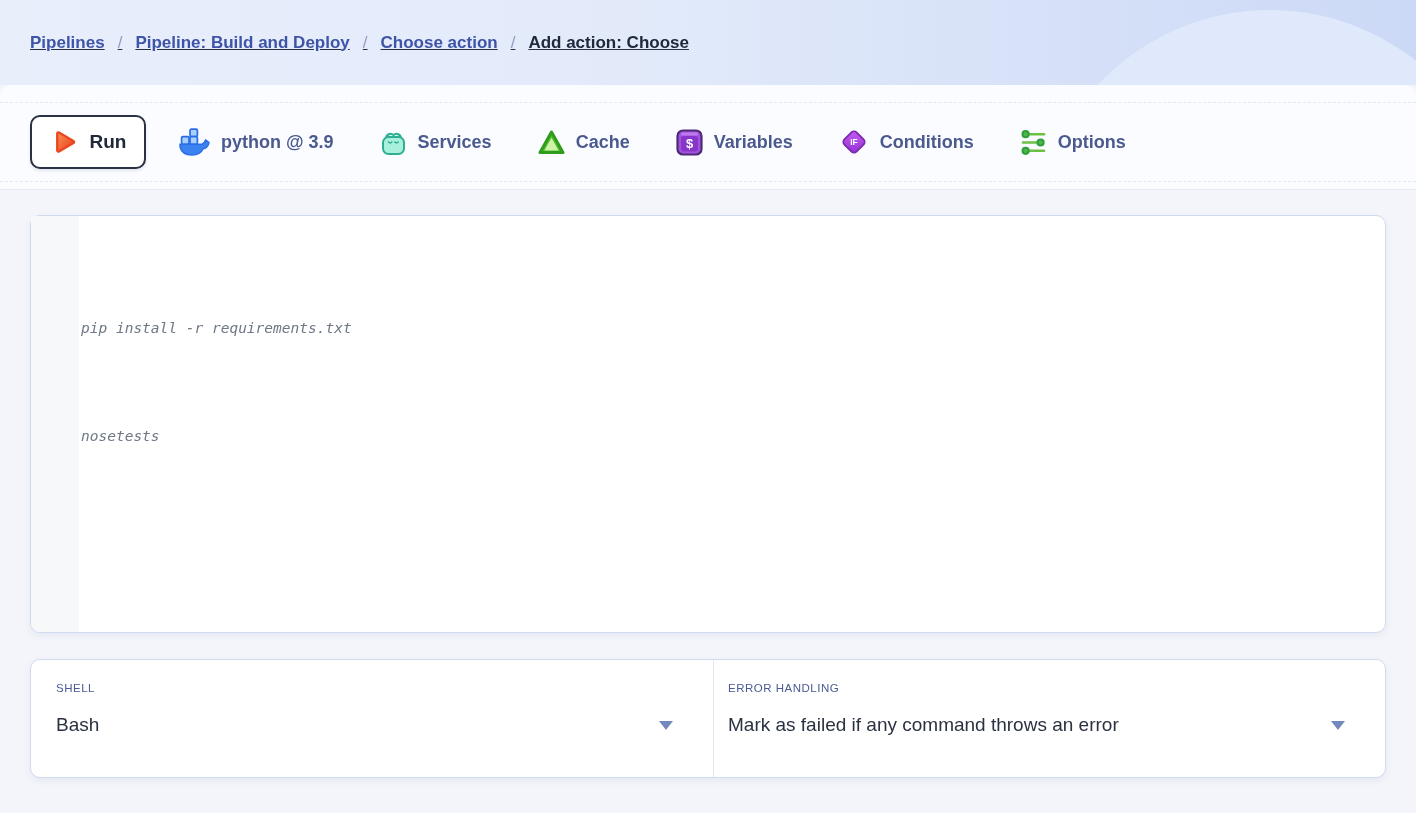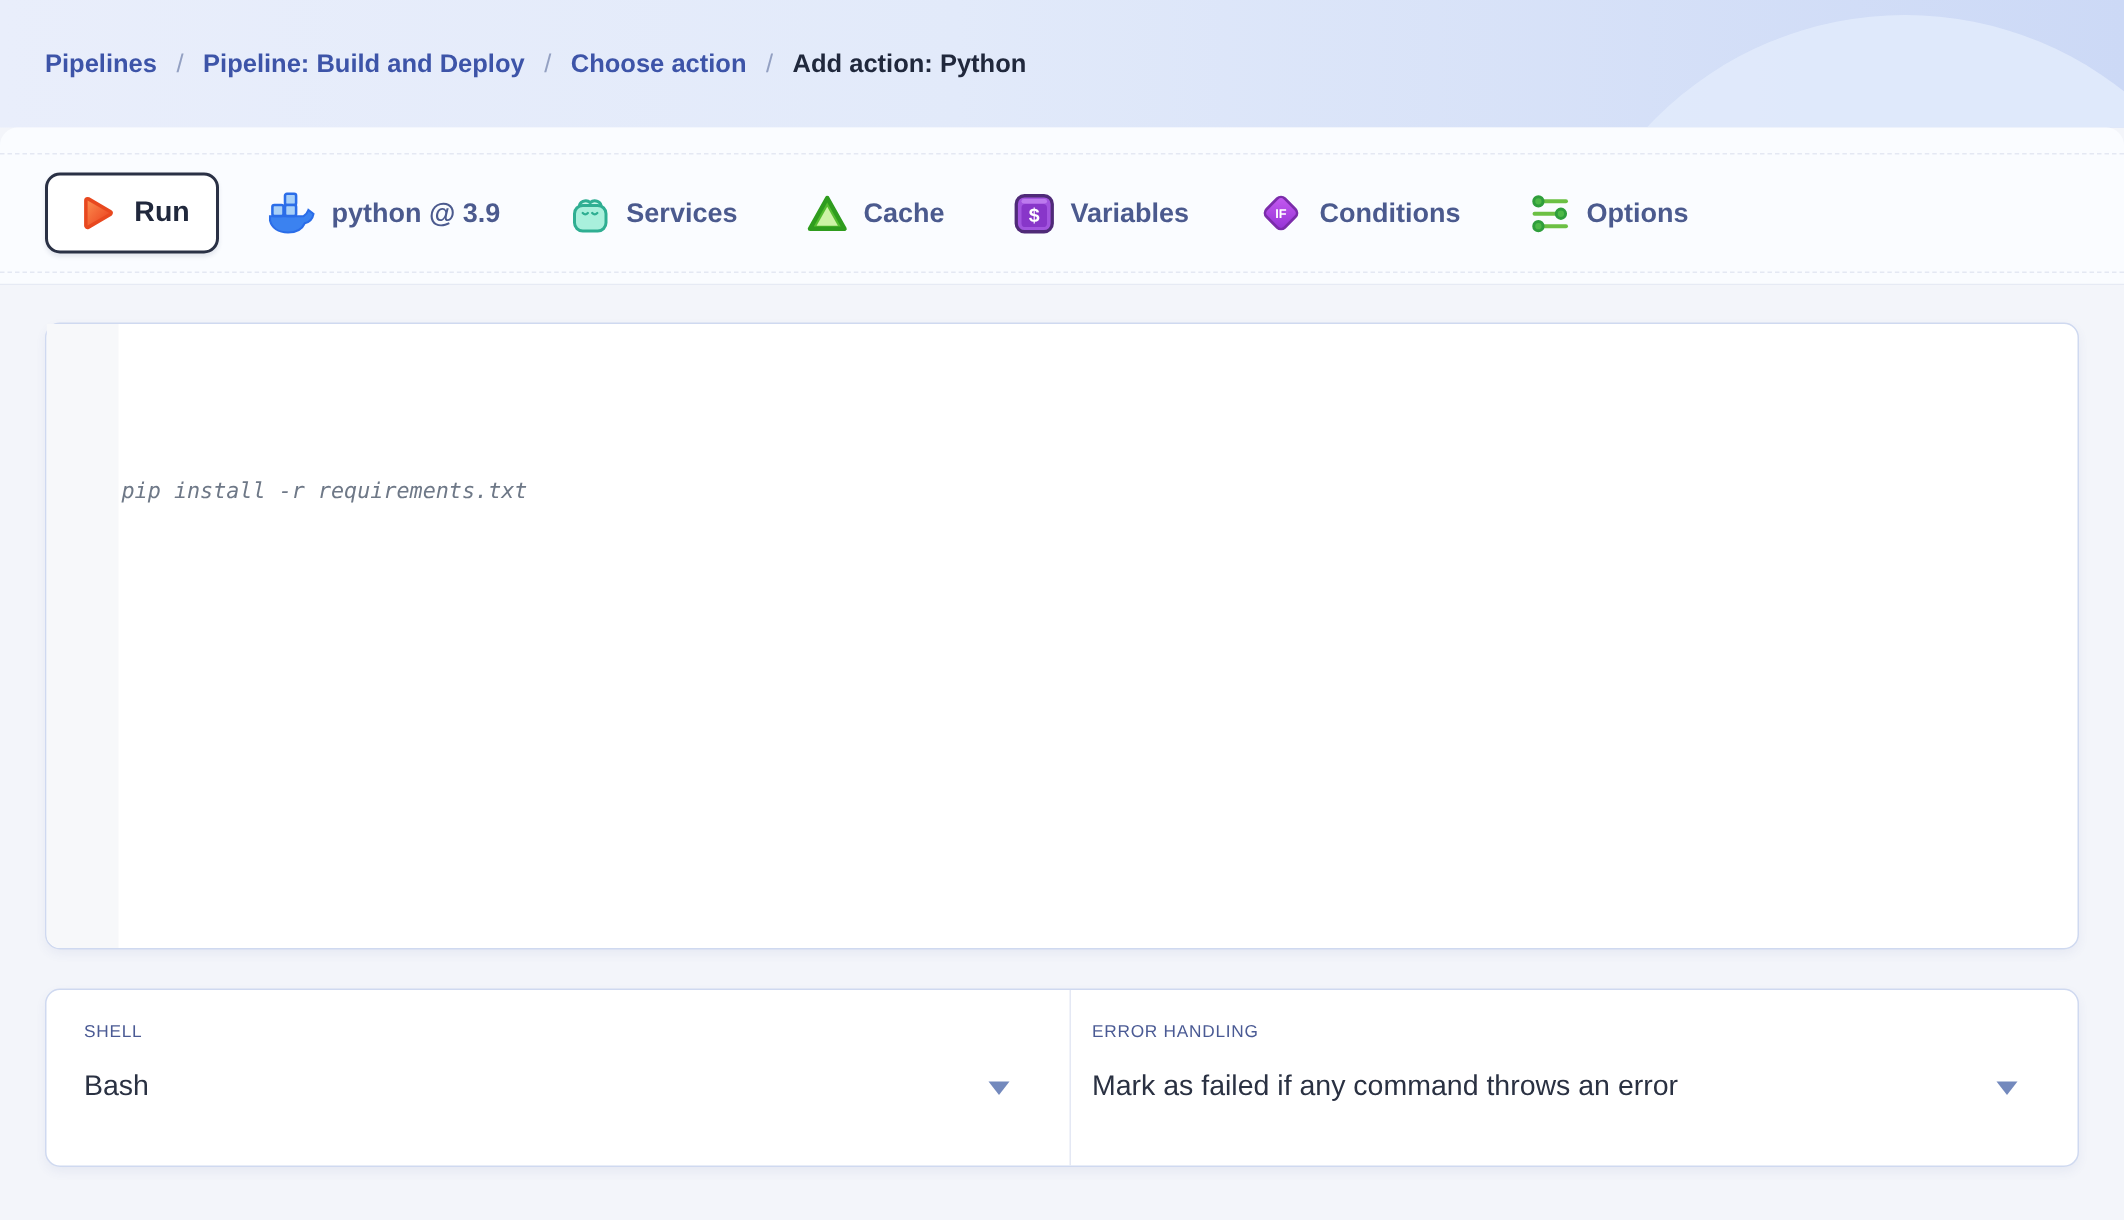--- a/index.html
+++ b/index.html
@@ -19,21 +19,21 @@
     overflow:hidden;
   }
   .header-circle {
     position:absolute; left:1035px; top:10px; width:470px; height:470px;
     border-radius:50%;
     background:rgba(226,235,251,0.85);
   }
   .breadcrumb {
     position:absolute; left:30px; top:0; height:85px;
     display:flex; align-items:center; gap:13px;
-    font-size:17px; font-weight:600; z-index:2;
+    font-size:17px; font-weight:600; z-index:2;text-decoration:underline;
   }
   .crumb-link { color:#3d54a8; cursor:pointer; }
   .crumb-sep  { color:#93a0c2; font-weight:400; font-size:17px; }
   .crumb-current { color:#20283c; }
 
   
   .tabbar {
     position:absolute; left:0; top:85px; width:1416px; height:105px;
     background:#fafcff;
     border-radius:12px 12px 0 0;
@@ -129,21 +129,21 @@
   <div class="header-circle"></div>
 </div>
 
 <div class="breadcrumb">
   <span class="crumb-link">Pipelines</span>
   <span class="crumb-sep">/</span>
   <span class="crumb-link">Pipeline: Build and Deploy</span>
   <span class="crumb-sep">/</span>
   <span class="crumb-link">Choose action</span>
   <span class="crumb-sep">/</span>
-  <span class="crumb-current">Add action: Python</span>
+  <span class="crumb-current">Add action: Choose</span>
 </div>
 
 <div class="tabbar">
   <div class="tabbar-inner">
 
     <button class="run-btn">
       <span style="display:flex;">
         <svg width="28" height="28" viewBox="0 0 30 30">
           <defs>
             <linearGradient id="pg" x1="0" y1="0" x2="1" y2="1">
@@ -243,20 +243,21 @@
 
     </div>
   </div>
 </div>
 
 <div class="panel panel-commands">
   <div class="code-area">
     <div class="code-gutter"></div>
     <div class="code-lines">
       <div>pip install -r requirements.txt</div>
+      <div>nosetests</div>
     </div>
   </div>
 </div>
 
 <div class="panel panel-settings">
 
   <div class="cell">
     <div class="field-label">SHELL</div>
     <div class="select-row">
       <span class="select-value">Bash</span>

